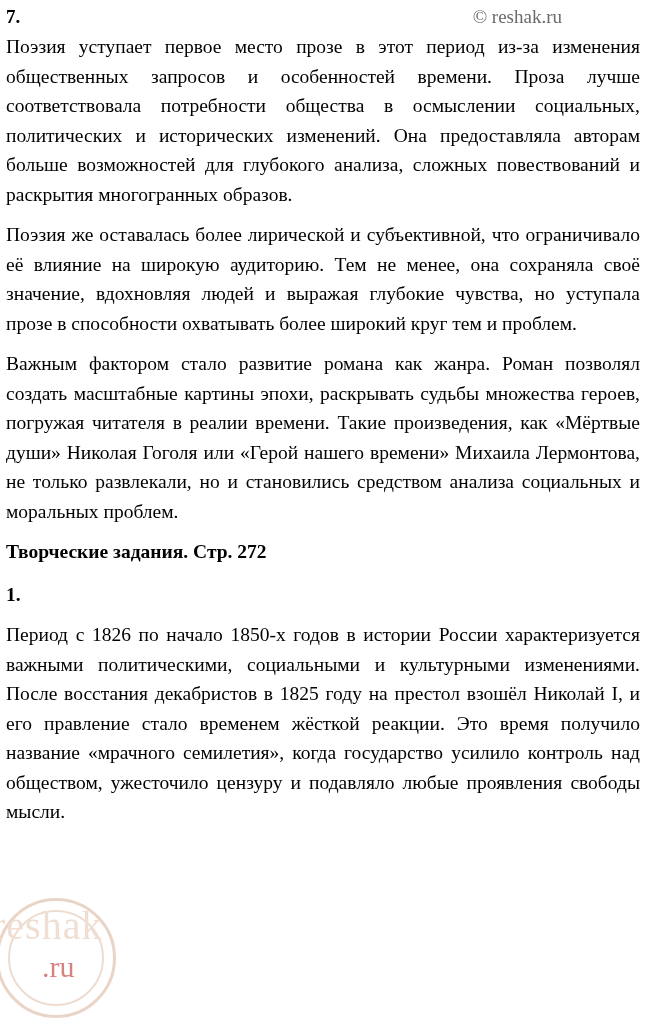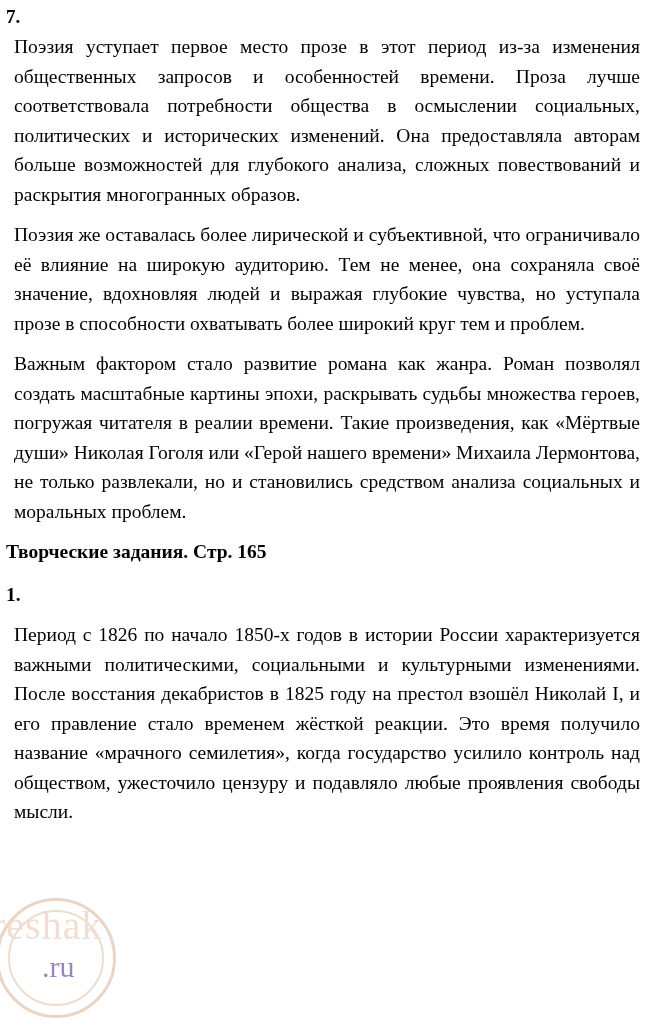--- a/index.html
+++ b/index.html
@@ -37,21 +37,21 @@
     font-size: 19px;
     color: #6b6b6b;
     line-height: 22px;
     padding-right: 78px;
   }
   p.para {
     font-size: 19.5px;
     line-height: 29.5px;
     text-align: justify;
     text-justify: inter-word;
-    margin: 0 0 11px 8px;
+    margin: 0 0 11px 0;
   }
   p.para:last-child {
     margin-bottom: 0;
   }
   .heading {
     font-size: 19.5px;
     line-height: 29.5px;
     font-weight: bold;
     margin: 4px 0 13px 0;
   }
@@ -99,38 +99,39 @@
     font-size: 40px;
     letter-spacing: 1px;
     color: #e3c4ad;
     font-family: "Liberation Serif", serif;
   }
   .wm-stamp .wmword2 {
     position: absolute;
     left: 56px;
     top: 70px;
     font-size: 30px;
-    color: #4c1d95;
+    color: #b91c1c;
     font-family: "Liberation Serif", serif;
   }
 </style>
 </head>
 <body>
 
 <div class="page">
 
   <div class="header-row">
     <div class="section-num">7.</div>
+    <div class="watermark-text">© reshak.ru</div>
   </div>
 
   <p class="para">Поэзия уступает первое место прозе в этот период из-за изменения общественных запросов и особенностей времени. Проза лучше соответствовала потребности общества в осмыслении социальных, политических и исторических изменений. Она предоставляла авторам больше возможностей для глубокого анализа, сложных повествований и раскрытия многогранных образов.</p>
   <p class="para">Поэзия же оставалась более лирической и субъективной, что ограничивало её влияние на широкую аудиторию. Тем не менее, она сохраняла своё значение, вдохновляя людей и выражая глубокие чувства, но уступала прозе в способности охватывать более широкий круг тем и проблем.</p>
   <p class="para">Важным фактором стало развитие романа как жанра. Роман позволял создать масштабные картины эпохи, раскрывать судьбы множества героев, погружая читателя в реалии времени. Такие произведения, как «Мёртвые души» Николая Гоголя или «Герой нашего времени» Михаила Лермонтова, не только развлекали, но и становились средством анализа социальных и моральных проблем.</p>
 
-  <div class="heading">Творческие задания. Стр. 165</div>
+  <div class="heading">Творческие задания. Стр. 272</div>
 
   <div class="subnum">1.</div>
 
   <p class="para">Период с 1826 по начало 1850-х годов в истории России характеризуется важными политическими, социальными и культурными изменениями. После восстания декабристов в 1825 году на престол взошёл Николай I, и его правление стало временем жёсткой реакции. Это время получило название «мрачного семилетия», когда государство усилило контроль над обществом, ужесточило цензуру и подавляло любые проявления свободы мысли.</p>
 
   <div class="wm-stamp">
     <div class="ring"></div>
     <div class="ring2"></div>
     <div class="wmword">reshak</div>
     <div class="wmword2">.ru</div>

